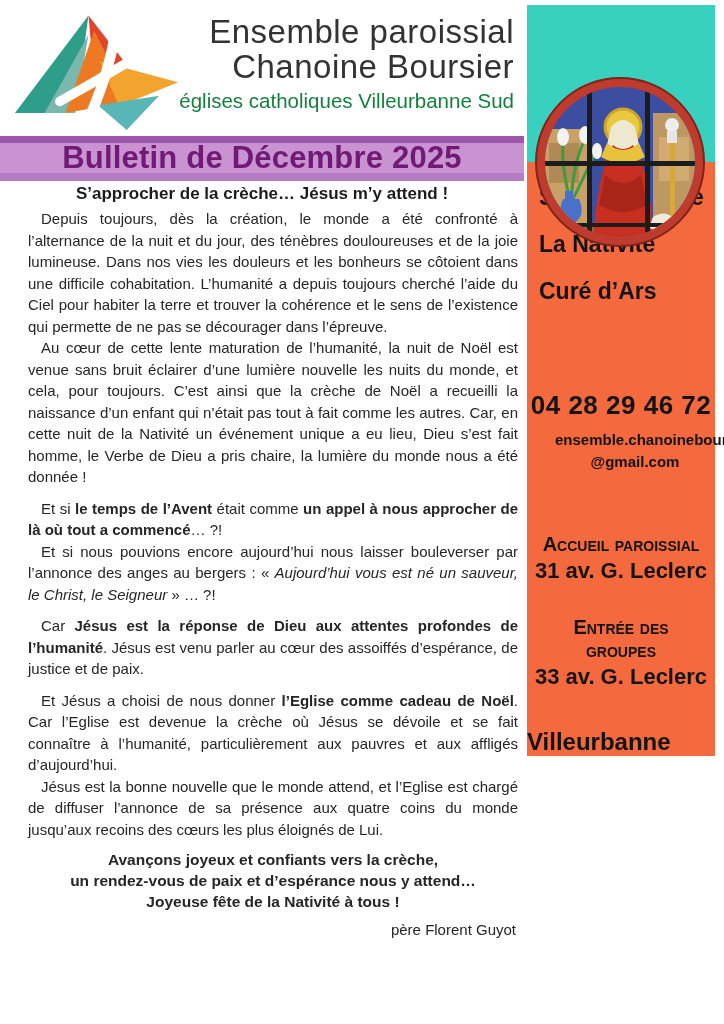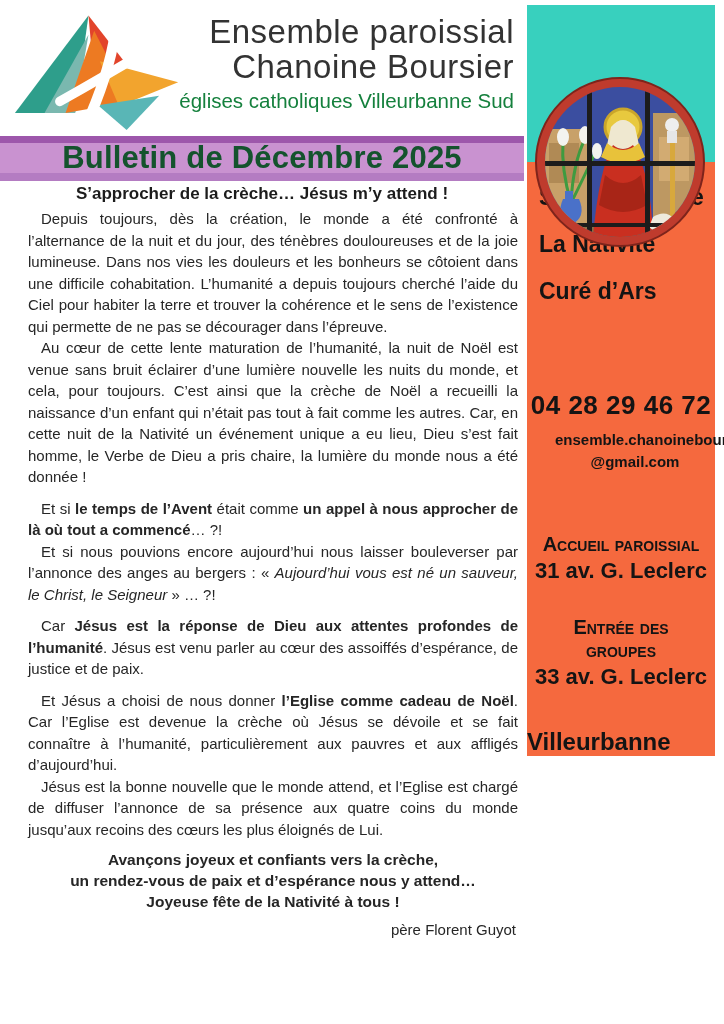--- a/index.html
+++ b/index.html
@@ -8,21 +8,21 @@
 
   
   .main-col{position:absolute;left:0;top:0;width:524px;}
   .header{position:relative;height:136px;}
   .logo{position:absolute;left:12px;top:6px;width:172px;height:126px;}
   .titles{position:absolute;right:10px;top:14px;text-align:right;color:#333;}
   .title{font-size:33px;line-height:35px;font-weight:400;letter-spacing:.5px;}
   .subtitle{font-size:20.5px;line-height:24px;margin-top:5px;color:#15803d;}
 
   .banner{background:#c992d0;border-top:7px solid #9d57ab;border-bottom:8px solid #b47cc2;}
-  .banner-inner{text-align:center;font-weight:700;font-size:31px;line-height:30px;color:#14532d;
+  .banner-inner{text-align:center;font-weight:700;font-size:31px;line-height:30px;color:#701a75;
     letter-spacing:.2px;}
 
   .heading{margin:2px 0 0 0;text-align:center;font-size:17px;line-height:21px;font-weight:700;color:#1c1c1c;}
 
   .article{padding:4px 6px 0 28px;font-size:15px;line-height:21.5px;text-align:justify;}
   .para{margin:0;text-indent:13px;}
   .gap{margin-top:10px;}
   .b{font-weight:700;}
   .i{font-style:italic;}
   .closing{margin-top:9px;text-align:center;font-weight:700;font-size:15.5px;line-height:21px;}

